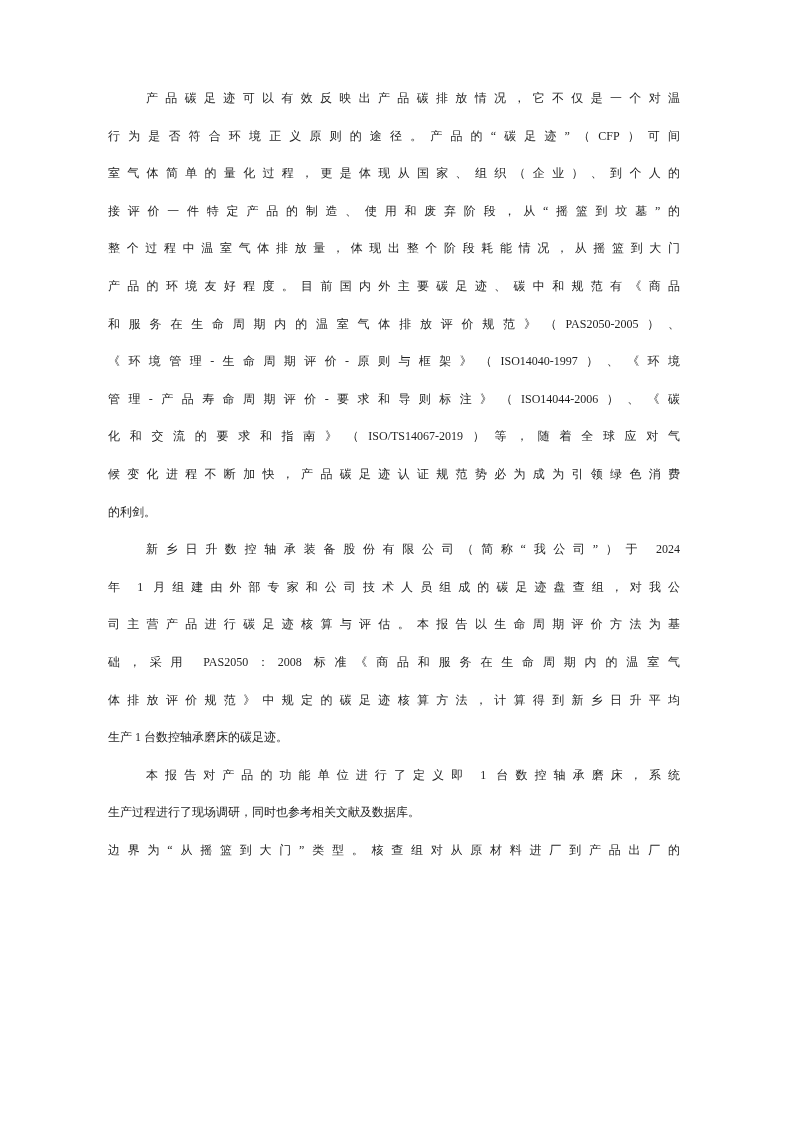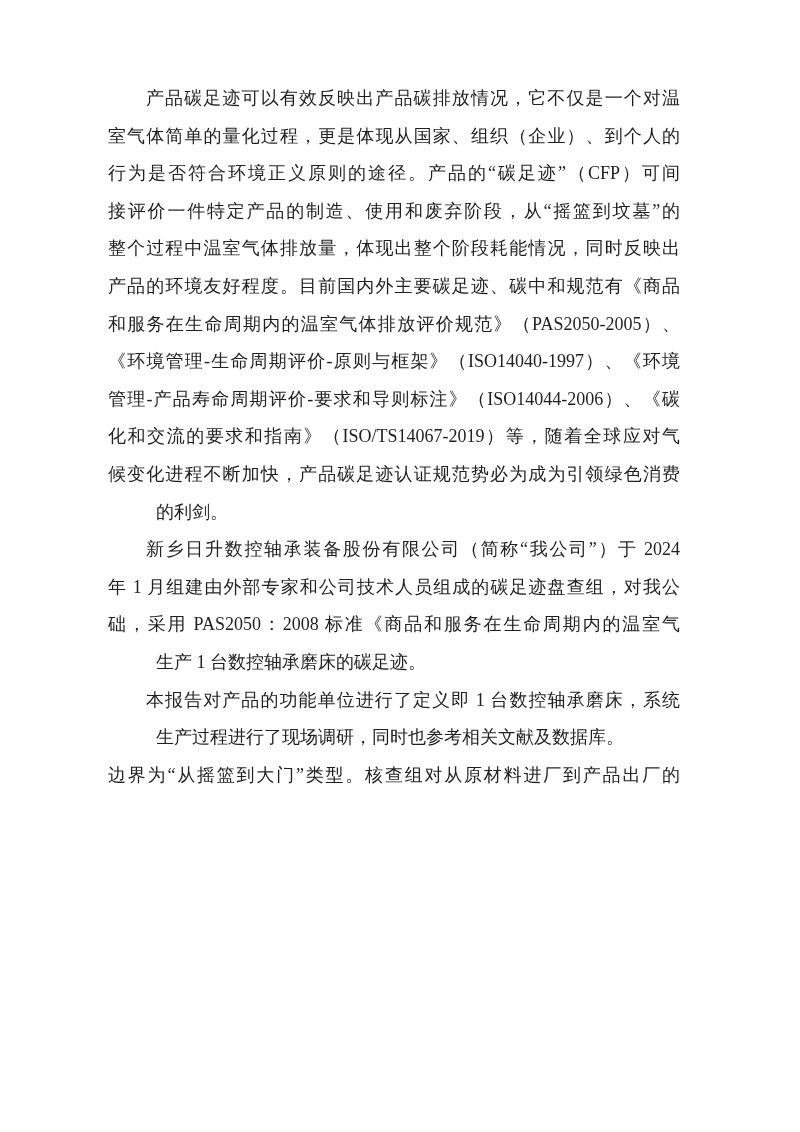--- a/index.html
+++ b/index.html
@@ -17,58 +17,59 @@
     width: 800px;
     height: 1132px;
     background: #ffffff;
     overflow: hidden;
   }
   .text-block {
     position: absolute;
     left: 108px;
     top: 80px;
     width: 572px;
-    font-size: 18px;
+    font-size: 12px;
     line-height: 37.6px;
     color: #1f1f1f;
     font-family: "Liberation Serif", "DejaVu Serif", serif;
   }
   .line {
     height: 37.6px;
     white-space: nowrap;
     text-align: justify;
     text-align-last: justify;
     overflow: visible;
   }
   .line.indent {
     padding-left: 38px;
   }
   .line.para-end {
     text-align-last: left;
-    margin-left: 48px;
   }
 </style>
 </head>
 <body>
 
 <div class="page">
   <div class="text-block" style="color: rgb(31, 31, 31);">
       <div class="line indent">产品碳足迹可以有效反映出产品碳排放情况，它不仅是一个对温</div>
+      <div class="line">行为是否符合环境正义原则的途径。产品的“碳足迹”（CFP）可间</div>
       <div class="line">室气体简单的量化过程，更是体现从国家、组织（企业）、到个人的</div>
-      <div class="line">行为是否符合环境正义原则的途径。产品的“碳足迹”（CFP）可间</div>
       <div class="line">接评价一件特定产品的制造、使用和废弃阶段，从“摇篮到坟墓”的</div>
-      <div class="line">整个过程中温室气体排放量，体现出整个阶段耗能情况，同时反映出</div>
+      <div class="line">整个过程中温室气体排放量，体现出整个阶段耗能情况，从摇篮到大门</div>
       <div class="line">产品的环境友好程度。目前国内外主要碳足迹、碳中和规范有《商品</div>
       <div class="line">和服务在生命周期内的温室气体排放评价规范》（PAS2050-2005）、</div>
       <div class="line">《环境管理-生命周期评价-原则与框架》（ISO14040-1997）、《环境</div>
       <div class="line">管理-产品寿命周期评价-要求和导则标注》（ISO14044-2006）、《碳</div>
       <div class="line">化和交流的要求和指南》（ISO/TS14067-2019）等，随着全球应对气</div>
       <div class="line">候变化进程不断加快，产品碳足迹认证规范势必为成为引领绿色消费</div>
       <div class="line para-end">的利剑。</div>
       <div class="line indent">新乡日升数控轴承装备股份有限公司（简称“我公司”）于 2024</div>
       <div class="line">年 1 月组建由外部专家和公司技术人员组成的碳足迹盘查组，对我公</div>
+      <div class="line">司主营产品进行碳足迹核算与评估。本报告以生命周期评价方法为基</div>
       <div class="line">础，采用 PAS2050：2008 标准《商品和服务在生命周期内的温室气</div>
+      <div class="line">体排放评价规范》中规定的碳足迹核算方法，计算得到新乡日升平均</div>
       <div class="line para-end">生产 1 台数控轴承磨床的碳足迹。</div>
       <div class="line indent">本报告对产品的功能单位进行了定义即 1 台数控轴承磨床，系统</div>
       <div class="line para-end">生产过程进行了现场调研，同时也参考相关文献及数据库。</div>
       <div class="line">边界为“从摇篮到大门”类型。核查组对从原材料进厂到产品出厂的</div>
     </div>
 </div>
 
 </body></html>

